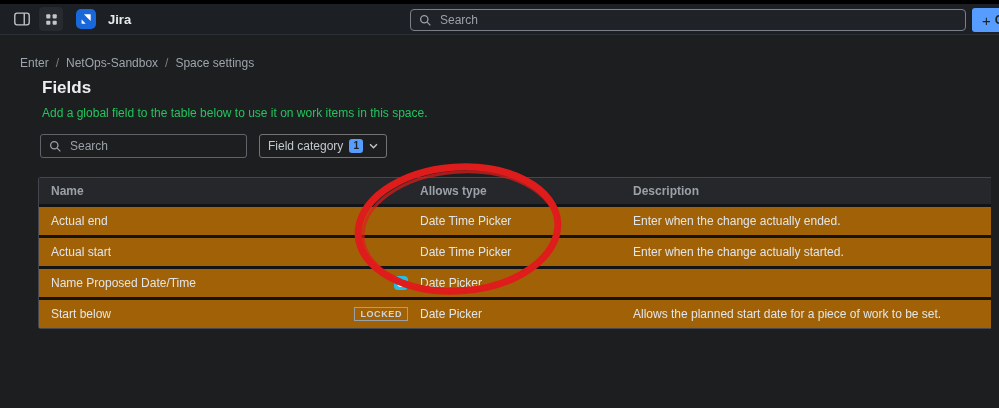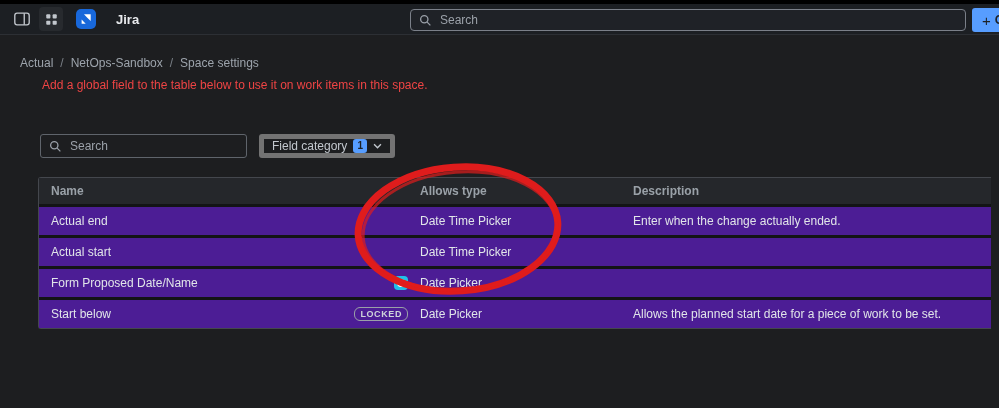--- a/index.html
+++ b/index.html
@@ -20,21 +20,21 @@
     border-bottom: 1px solid #2c2f34;
     display: flex; align-items: center;
     padding-left: 10px; gap: 5px;
   }
   .icon-btn {
     width: 24px; height: 24px; border: none; background: transparent;
     color: #c2c7cd; display: flex; align-items: center; justify-content: center;
     border-radius: 4px; padding: 0; cursor: pointer;
   }
   .app-grid-btn { background: #272a2e; }
-  .brand { display: flex; align-items: center; gap: 20px; margin-left: 8px; cursor: pointer; }
+  .brand { display: flex; align-items: center; gap: 12px; margin-left: 8px; cursor: pointer; }
   .jira-tile {
     width: 20px; height: 20px; border-radius: 5px; background: #1868db;
     display: flex; align-items: center; justify-content: center;
   }
   .app-name { font-size: 13px; font-weight: 700; color: #e8eaed; }
   .topbar-search {
     position: absolute; left: 410px; right: 33px; top: 5px; height: 22px;
     border: 1px solid #7b8089; border-radius: 4px; background: #1f2227;
     display: flex; align-items: center; padding: 0 8px; gap: 6px; color: #9ba1a9;
   }
@@ -49,60 +49,60 @@
     font-weight: 700; font-size: 12px; font-family: inherit;
     display: flex; align-items: center; gap: 4px; padding: 0 10px; cursor: pointer;
   }
   .plus-glyph { font-size: 15px; font-weight: 500; line-height: 1; }
 
   
   .breadcrumb { margin: 21px 0 0 20px; font-size: 12px; color: #9da4ac; display: flex; gap: 7px; }
   .crumb { color: #9da4ac; cursor: pointer; }
   .crumb-sep { color: #7a8087; }
   .page-title { margin: 8px 0 0 42px; font-size: 17px; font-weight: 700; color: #ebedf0; }
-  .page-subtitle { margin: 8px 0 0 42px; font-size: 12px; color: #ef4444; }
+  .page-subtitle { margin: 8px 0 0 42px; font-size: 12px; color: #22c55e; }
 
   
   .filters { position: absolute; left: 40px; top: 134px; display: flex; gap: 12px; align-items: center; }
   .filter-search {
     width: 207px; height: 24px; border: 1px solid #5f646b; border-radius: 3px;
     display: flex; align-items: center; padding: 0 8px; gap: 6px; color: #9ba1a9;
   }
   .category-btn {
-    height: 24px; border: 5px solid #737373; border-radius: 3px; background: transparent;
+    height: 24px; border: 1px solid #737373; border-radius: 3px; background: transparent;
     color: #c3c8ce; font-size: 12px; font-family: inherit;
     display: flex; align-items: center; gap: 6px; padding: 0 8px; cursor: pointer;
   }
   .count-badge {
     background: #579dff; color: #1d2125; font-size: 10px; font-weight: 700;
     border-radius: 3px; padding: 0 4px; height: 14px; line-height: 14px;
   }
   .chev { color: #c3c8ce; }
 
   
   .fields-table {
     position: absolute; left: 38px; right: 8px; top: 177px;
     border: 1px solid #44474d; border-right: none; border-radius: 3px 0 0 3px;
     background: #131416;
   }
   .t-row {
     display: grid; grid-template-columns: 377px 213px 1fr;
-    background: #4c1d95; height: 28px;
+    background: #a16207; height: 28px;
   }
   .t-row + .t-row { margin-top: 3px; }
   .t-head { height: 26px; background: #25272b; }
   .cell { display: flex; align-items: center; font-size: 12px; color: #e1e5e9; padding-left: 12px; overflow: hidden; white-space: nowrap; }
   .cell.type, .cell.desc { padding-left: 4px; }
   .t-head .cell { font-weight: 700; color: #9aa1a8; }
   .trailing { margin-left: auto; margin-right: 8px; display: flex; align-items: center; }
   .form-icon { width: 14px; height: 14px; border-radius: 4px; background: #20c0e8; display: flex; align-items: center; justify-content: center; }
   .form-icon .lens { width: 8px; height: 8px; border: 2px solid #fff; border-radius: 50%; }
   .locked-badge {
     font-size: 9px; font-weight: 700; letter-spacing: .6px; color: #ced3d9;
-    border: 1.5px solid #9aa0a8; border-radius: 6px; padding: 2px 5px 1px; line-height: 1;
+    border: 1.5px solid #9aa0a8; border-radius: 0; padding: 2px 5px 1px; line-height: 1;
   }
 
   
   .annotation { position: absolute; left: 0; top: 0; pointer-events: none; }
 </style>
 </head>
 <body>
 
 <div>
   <div class="top-strip"></div>
@@ -144,27 +144,28 @@
       </span>
       <input placeholder="Search" style="">
     </div>
     <button class="create-btn">
       <span class="plus-glyph">+</span>
       <span>Create</span>
     </button>
   </header>
 
   <nav class="breadcrumb">
-    <span class="crumb">Actual</span>
+    <span class="crumb">Enter</span>
     <span class="crumb-sep">/</span>
     <span class="crumb">NetOps-Sandbox</span>
     <span class="crumb-sep">/</span>
     <span class="crumb">Space settings</span>
   </nav>
 
+  <h1 class="page-title">Fields</h1>
   <p class="page-subtitle">Add a global field to the table below to use it on work items in this space.</p>
 
   <div class="filters">
     <div class="filter-search">
       <span style="display:flex;">
         <svg width="13" height="13" viewBox="0 0 16 16" fill="none" stroke="currentColor" stroke-width="1.6">
             <circle cx="6.5" cy="6.5" r="4.5"></circle>
             <line x1="10" y1="10" x2="14" y2="14"></line>
           </svg>
       </span>
@@ -190,25 +191,26 @@
 
     <div class="t-row">
       <div class="cell">Actual end</div>
       <div class="cell type">Date Time Picker</div>
       <div class="cell desc">Enter when the change actually ended.</div>
     </div>
 
     <div class="t-row">
       <div class="cell">Actual start</div>
       <div class="cell type">Date Time Picker</div>
+      <div class="cell desc">Enter when the change actually started.</div>
     </div>
 
     <div class="t-row">
       <div class="cell">
-        <span>Form Proposed Date/Name</span>
+        <span>Name Proposed Date/Time</span>
         <span class="trailing">
           <span class="form-icon">
               <span class="lens"></span>
             </span>
         </span>
       </div>
       <div class="cell type">Date Picker</div>
       <div class="cell desc"></div>
     </div>
 

